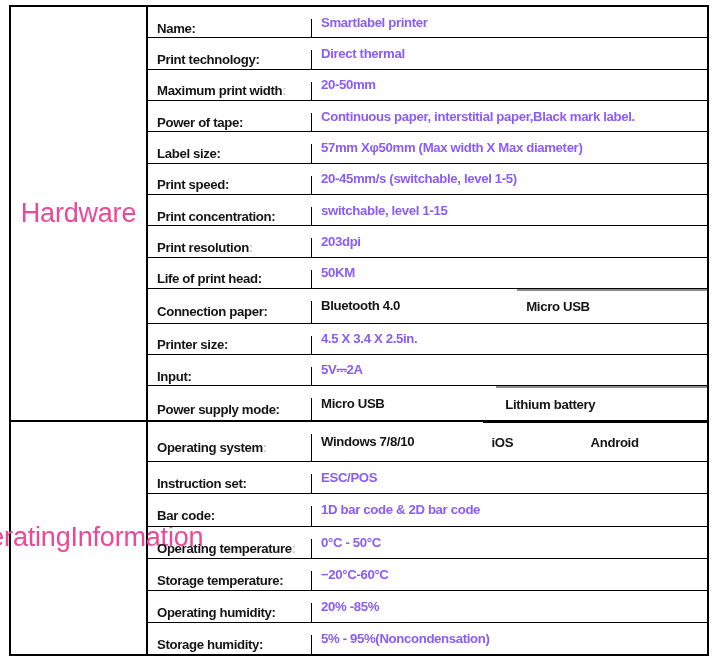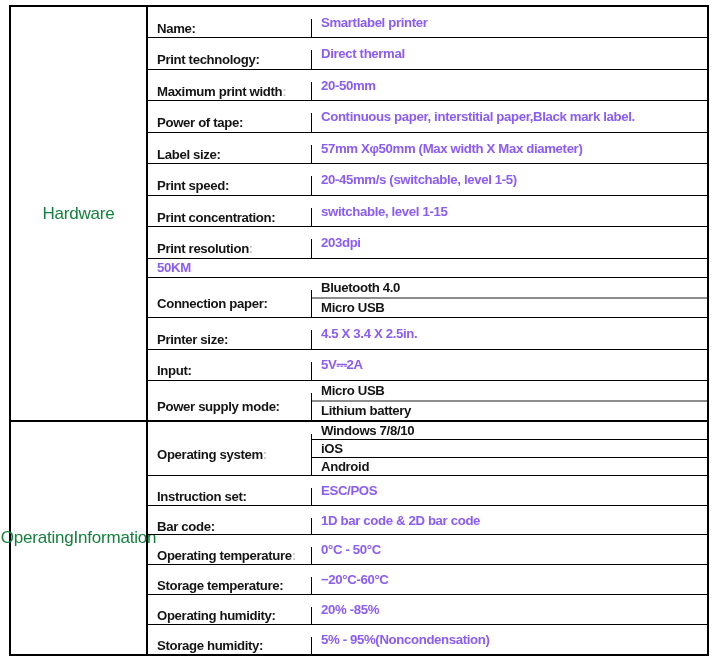--- a/index.html
+++ b/index.html
@@ -42,25 +42,25 @@
 
   .group-label {
     width: 137px;
     flex: 0 0 137px;
     box-sizing: border-box;
     border-right: 2px solid #000000;
     display: flex;
     align-items: center;
     justify-content: center;
     text-align: center;
-    font-size: 17px;
+    font-size: 27px;
     font-weight: 400;
     line-height: 1.25;
     letter-spacing: -0.2px;
-    color: #15803d;
+    color: #ec4899;
   }
 
   .group-rows {
     flex: 1 1 auto;
     display: flex;
     flex-direction: column;
     min-width: 0;
   }
 
   
@@ -105,21 +105,21 @@
     white-space: nowrap;
     color: #8b5cf6;
     min-width: 0;
   }
 
   
   .row-val-stack {
     flex: 1 1 auto;
     box-sizing: border-box;
     display: flex;
-    flex-direction: column;
+    flex-direction: row;
     min-width: 0;
   }
   .subval {
     flex: 1 1 auto;
     box-sizing: border-box;
     display: flex;
     align-items: center;
     padding-left: 9px;
     padding-right: 6px;
     font-size: 13.2px;
@@ -184,20 +184,21 @@
 
       <div class="row" style="flex-grow:1.00">
         <div class="row-key">
             <span>Print resolution</span>
             <span class="dim-colon">:</span>
           </div>
         <div class="row-val">203dpi</div>
       </div>
 
       <div class="row" style="flex-grow:1.00">
+        <div class="row-key">Life of print head:</div>
         <div class="row-val">50KM</div>
       </div>
 
       <div class="row" style="flex-grow:2.00">
         <div class="row-key">Connection paper:</div>
         <div class="row-val-stack">
           <div class="subval">Bluetooth 4.0</div>
           <div class="subval sep-gray">Micro USB</div>
         </div>
       </div>

